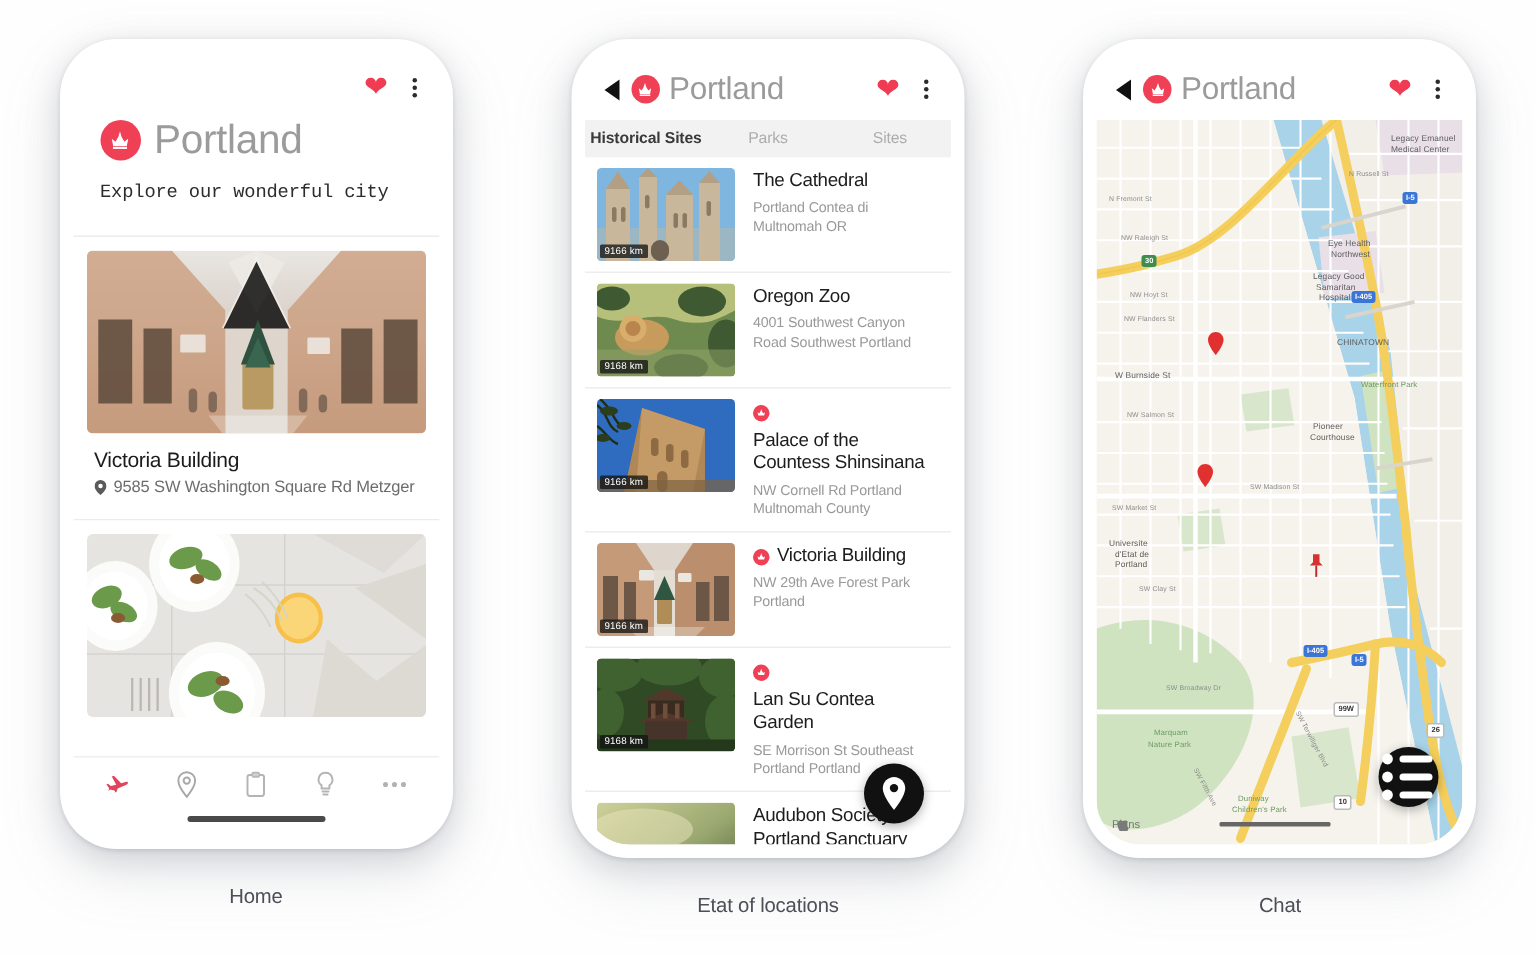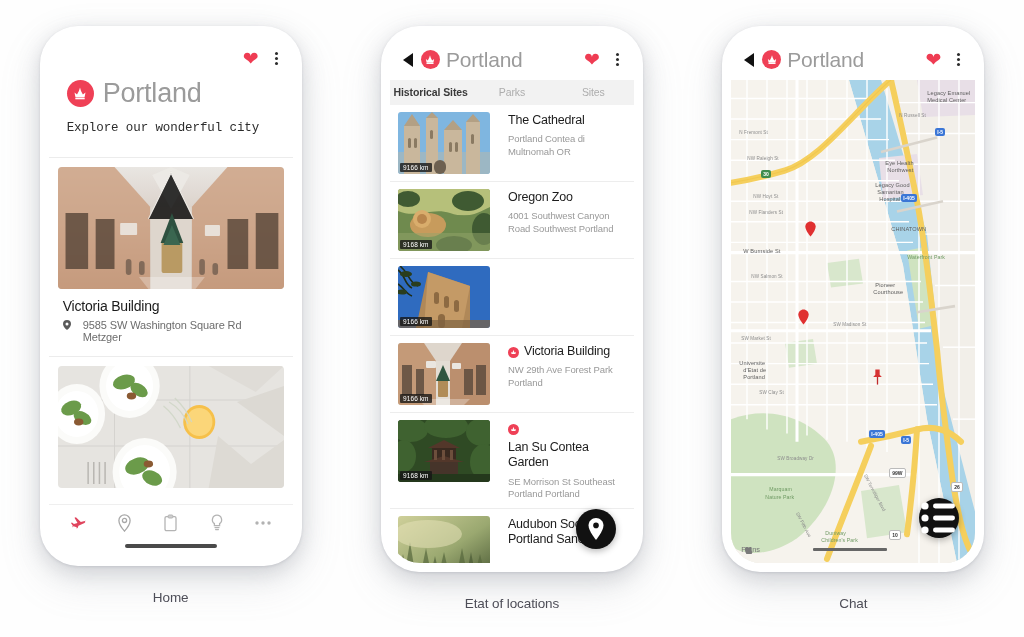--- a/index.html
+++ b/index.html
@@ -91,21 +91,21 @@
 
   .card { background: #fff; }
   .card-img {
     height: 122px; margin: 9px 9px 0 9px; border-radius: 4px; overflow: hidden;
     position: relative;
   }
   .card-body { padding: 9px 14px 13px 14px; }
   .card-title { font-size: 14px; color: #1b1b1b; font-weight: 400; letter-spacing:-0.2px; }
   .card-addr {
     margin-top: 5px; font-size: 11px; color: #6d6d6d;
-    display: flex; align-items: flex-start; gap: 12px; letter-spacing:-0.1px;
+    display: flex; align-items: flex-start; gap: 5px; letter-spacing:-0.1px;
   }
   .pin-sm { flex: 0 0 auto; margin-top: 1px; }
 
   
   .bottom-nav {
     margin-top: auto;
     border-top: 1px solid #efefef;
     background: #fff;
     padding: 9px 16px 4px 16px;
     display: flex; align-items: center; justify-content: space-between;
@@ -120,21 +120,21 @@
   
   .tabs {
     display: flex; background: #f2f2f2;
     padding: 6px 0 7px 0; flex: 0 0 auto;
   }
   .tab { flex: 1 1 0; text-align: center; font-size: 10.5px; color: #adadad; letter-spacing:-0.1px; }
   .tab.active { color: #3a3a3a; font-weight: bold; }
 
   .list { flex: 1 1 auto; overflow: hidden; background: #fff; }
   .row {
-    display: flex; gap: 18px;
+    display: flex; gap: 12px;
     padding: 7px 10px 7px 8px;
     border-bottom: 1px solid #ededed;
     align-items: flex-start;
   }
   .thumb {
     width: 92px; height: 62px; border-radius: 3px; overflow: hidden;
     position: relative; flex: 0 0 auto;
   }
   .dist {
     position: absolute; left: 2px; bottom: 2px;
@@ -467,20 +467,31 @@
                   <path d="M0 4c8 6 6 14 14 18M2 0c10 8 8 16 18 20M0 18c6 4 8 10 14 12"></path>
                 </g>
                 <g fill="#2a3d1c">
                   <ellipse cx="8" cy="8" rx="6" ry="3"></ellipse>
                     <ellipse cx="18" cy="18" rx="5" ry="2.6"></ellipse>
                   <ellipse cx="4" cy="26" rx="5" ry="2.6"></ellipse>
                 </g>
                 <rect x="0" y="54" width="92" height="8" fill="#7d6242" opacity=".7"></rect>
               </svg>
               <span class="dist">9166 km</span>
+            </div>
+            <div class="row-txt">
+              <div class="row-title">
+                <span class="row-badge">
+                  <svg width="7" height="7" viewBox="0 0 16 16">
+                      <path d="M3.5 11.5h9l1-5-2.6 2-1.9-3.4L8 1.6 6.9 5.1 5 8.5 2.5 6.5z" fill="#fff"></path>
+                    </svg>
+                </span>
+                <span>Palace of the Countess Shinsinana</span>
+              </div>
+              <div class="row-addr">NW Cornell Rd Portland Multnomah County</div>
             </div>
           </div>
 
           <div class="row">
             <div class="thumb">
               <svg width="100%" height="100%" viewBox="0 0 92 62" preserveAspectRatio="none">
                 <rect width="92" height="62" fill="#ded6cc"></rect>
                 <path d="M0 0h26l12 18v44H0z" fill="#c49a78"></path>
                 <path d="M92 0H64L52 18v44h40z" fill="#bb8f6e"></path>
                 <path d="M38 18h14v44H38z" fill="#e3ddd4"></path>

